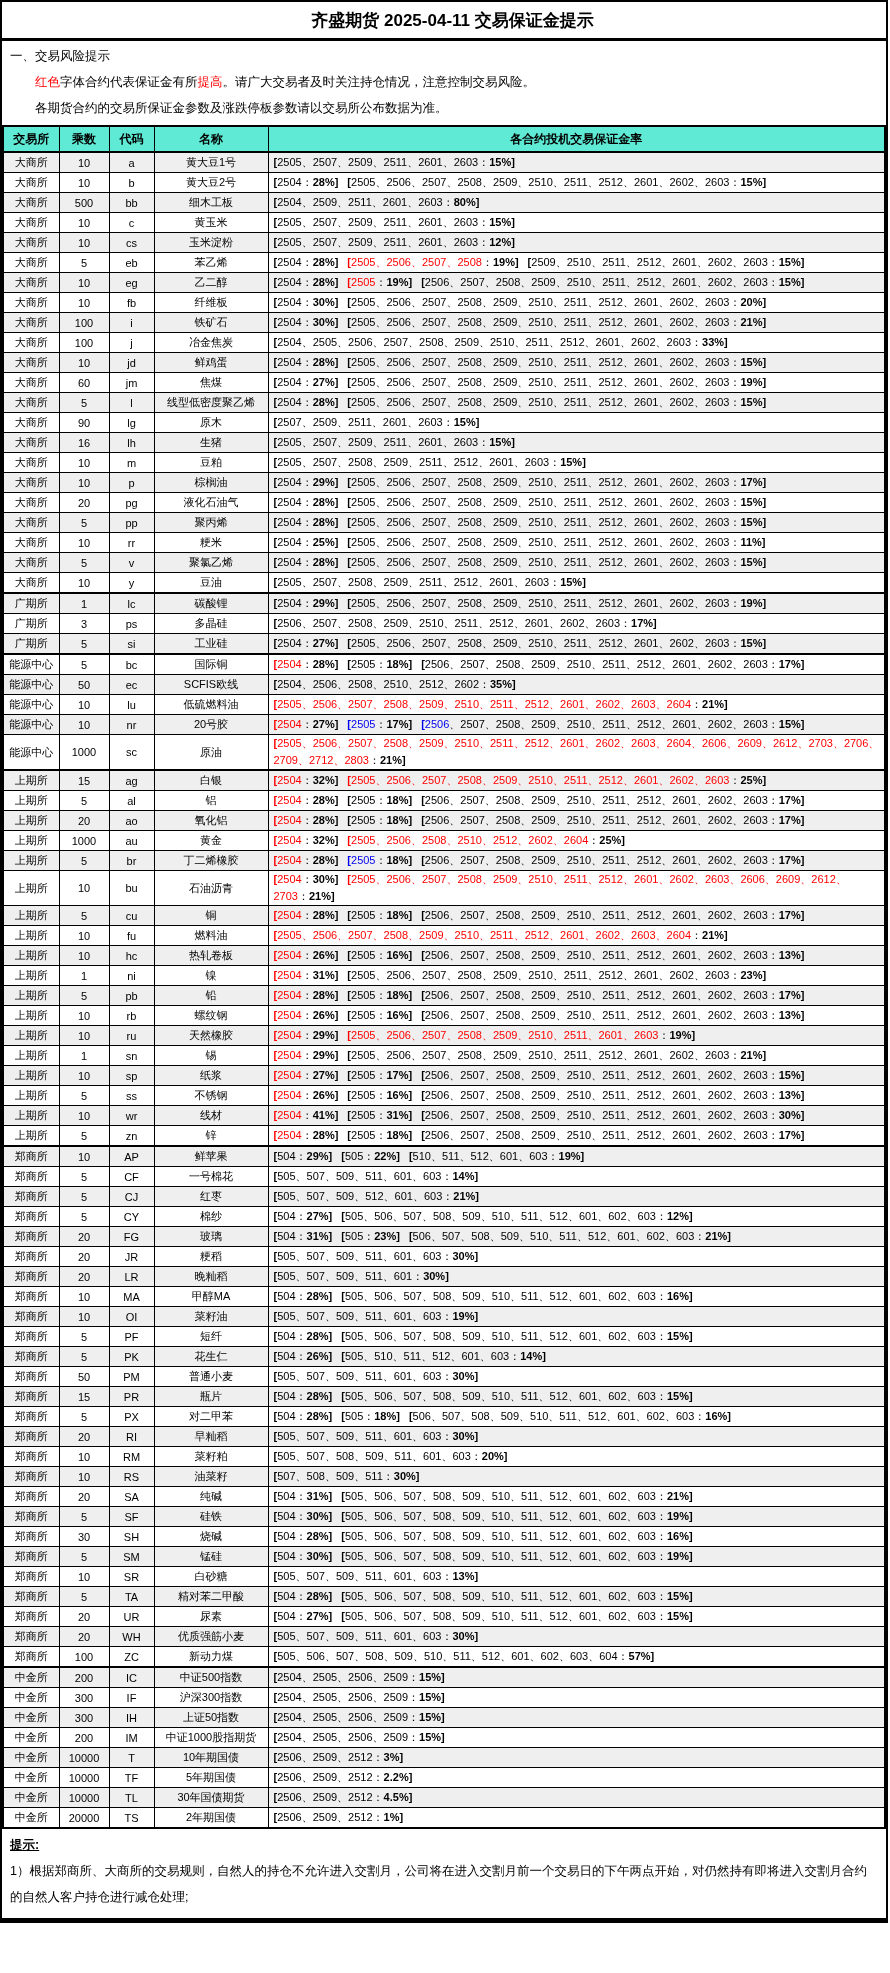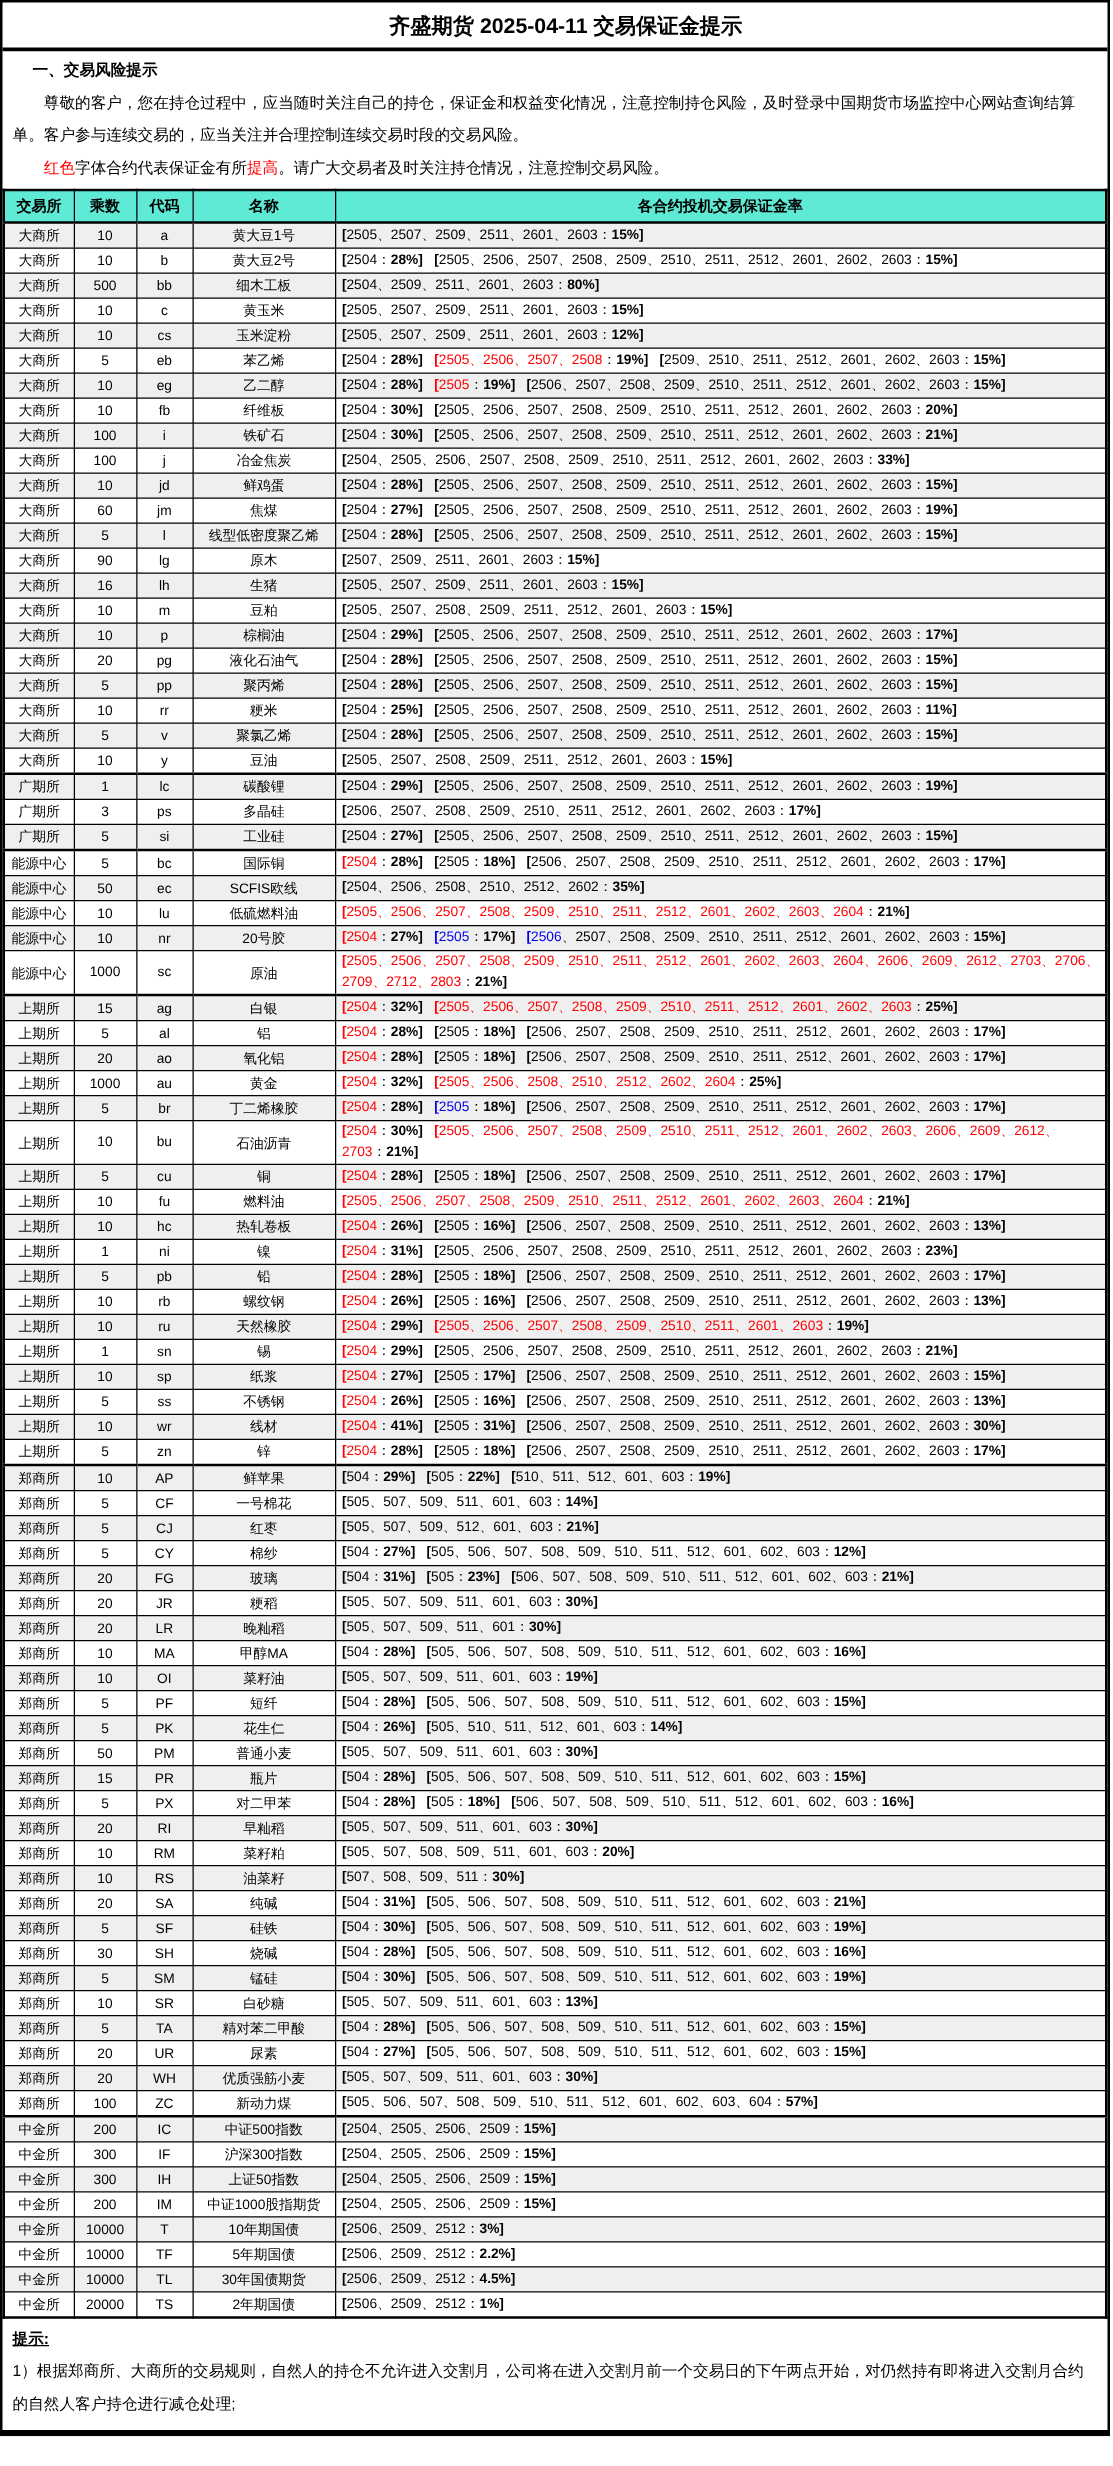--- a/index.html
+++ b/index.html
@@ -1,21 +1,21 @@
 <!DOCTYPE html>
 <html style="--red: #ff0000; --blue: #0000ee; --alt: #efefef; --bd: #000000;"><head>
 <meta charset="utf-8">
 <style>
   :root{ --red:#ff0000; --blue:#0000ee; --alt:#efefef; --bd:#000000; }
   html,body{margin:0;padding:0;background:#fff;}
   body{width:890px;font-family:"Liberation Sans","DejaVu Sans",sans-serif;color:#000;}
   .doc{width:884px;border:2px solid var(--bd);border-bottom:5px solid var(--bd);}
   .title{font-size:17px;font-weight:bold;text-align:center;padding:7px 0 6px 17px;border-bottom:3px solid var(--bd);}
   .intro{padding:2px 8px 4px 8px;font-size:12.5px;line-height:26px;}
-  .intro .h{font-weight:700;margin-left:16px;}
+  .intro .h{font-weight:400;}
   .intro .para{margin:0;text-indent:2em;}
   .c-k{color:#000;}
   .c-r{color:var(--red);}
   .c-b{color:var(--blue);}
   table.margin{width:100%;border-collapse:collapse;border:2px solid var(--bd);table-layout:fixed;}
   table.margin th{font-size:12px;font-weight:bold;text-align:center;border:1px solid var(--bd);border-bottom:2px solid var(--bd);height:24px;padding:0 2px;background:#5eead4;}
   table.margin td{font-size:11px;border:1px solid var(--bd);height:19px;padding:0 2px;text-align:center;overflow:hidden;}
   table.margin td.val{text-align:left;padding-left:5px;line-height:17px;}
   tbody tr:nth-child(odd){background:var(--alt);}
   tr.group-start td{border-top:2px solid var(--bd);}
@@ -26,22 +26,22 @@
   .note-line{margin:0;}
 </style>
 </head>
 <body>
 
 <div class="doc">
   <div class="title">齐盛期货 2025-04-11 交易保证金提示</div>
 
   <div class="intro">
     <div class="h">一、交易风险提示</div>
-    <p class="para">尊敬的客户，您在持仓过程中，应当随时关注自己的持仓，保证金和权益变化情况，注意控制持仓风险，及时登录中国期货市场监控中心网站查询结算单。客户参与连续交易的，应当关注并合理控制连续交易时段的交易风险。</p>
     <p class="para"><span class="c-r">红色</span><span class="c-k">字体合约代表保证金有所</span><span class="c-r">提高</span><span class="c-k">。请广大交易者及时关注持仓情况，注意控制交易风险。</span></p>
+    <p class="para">各期货合约的交易所保证金参数及涨跌停板参数请以交易所公布数据为准。</p>
   </div>
 
   <table class="margin">
     <colgroup>
       <col style="width:56px">
         <col style="width:50px">
         <col style="width:45px">
         <col style="width:114px">
         <col>
     </colgroup>

